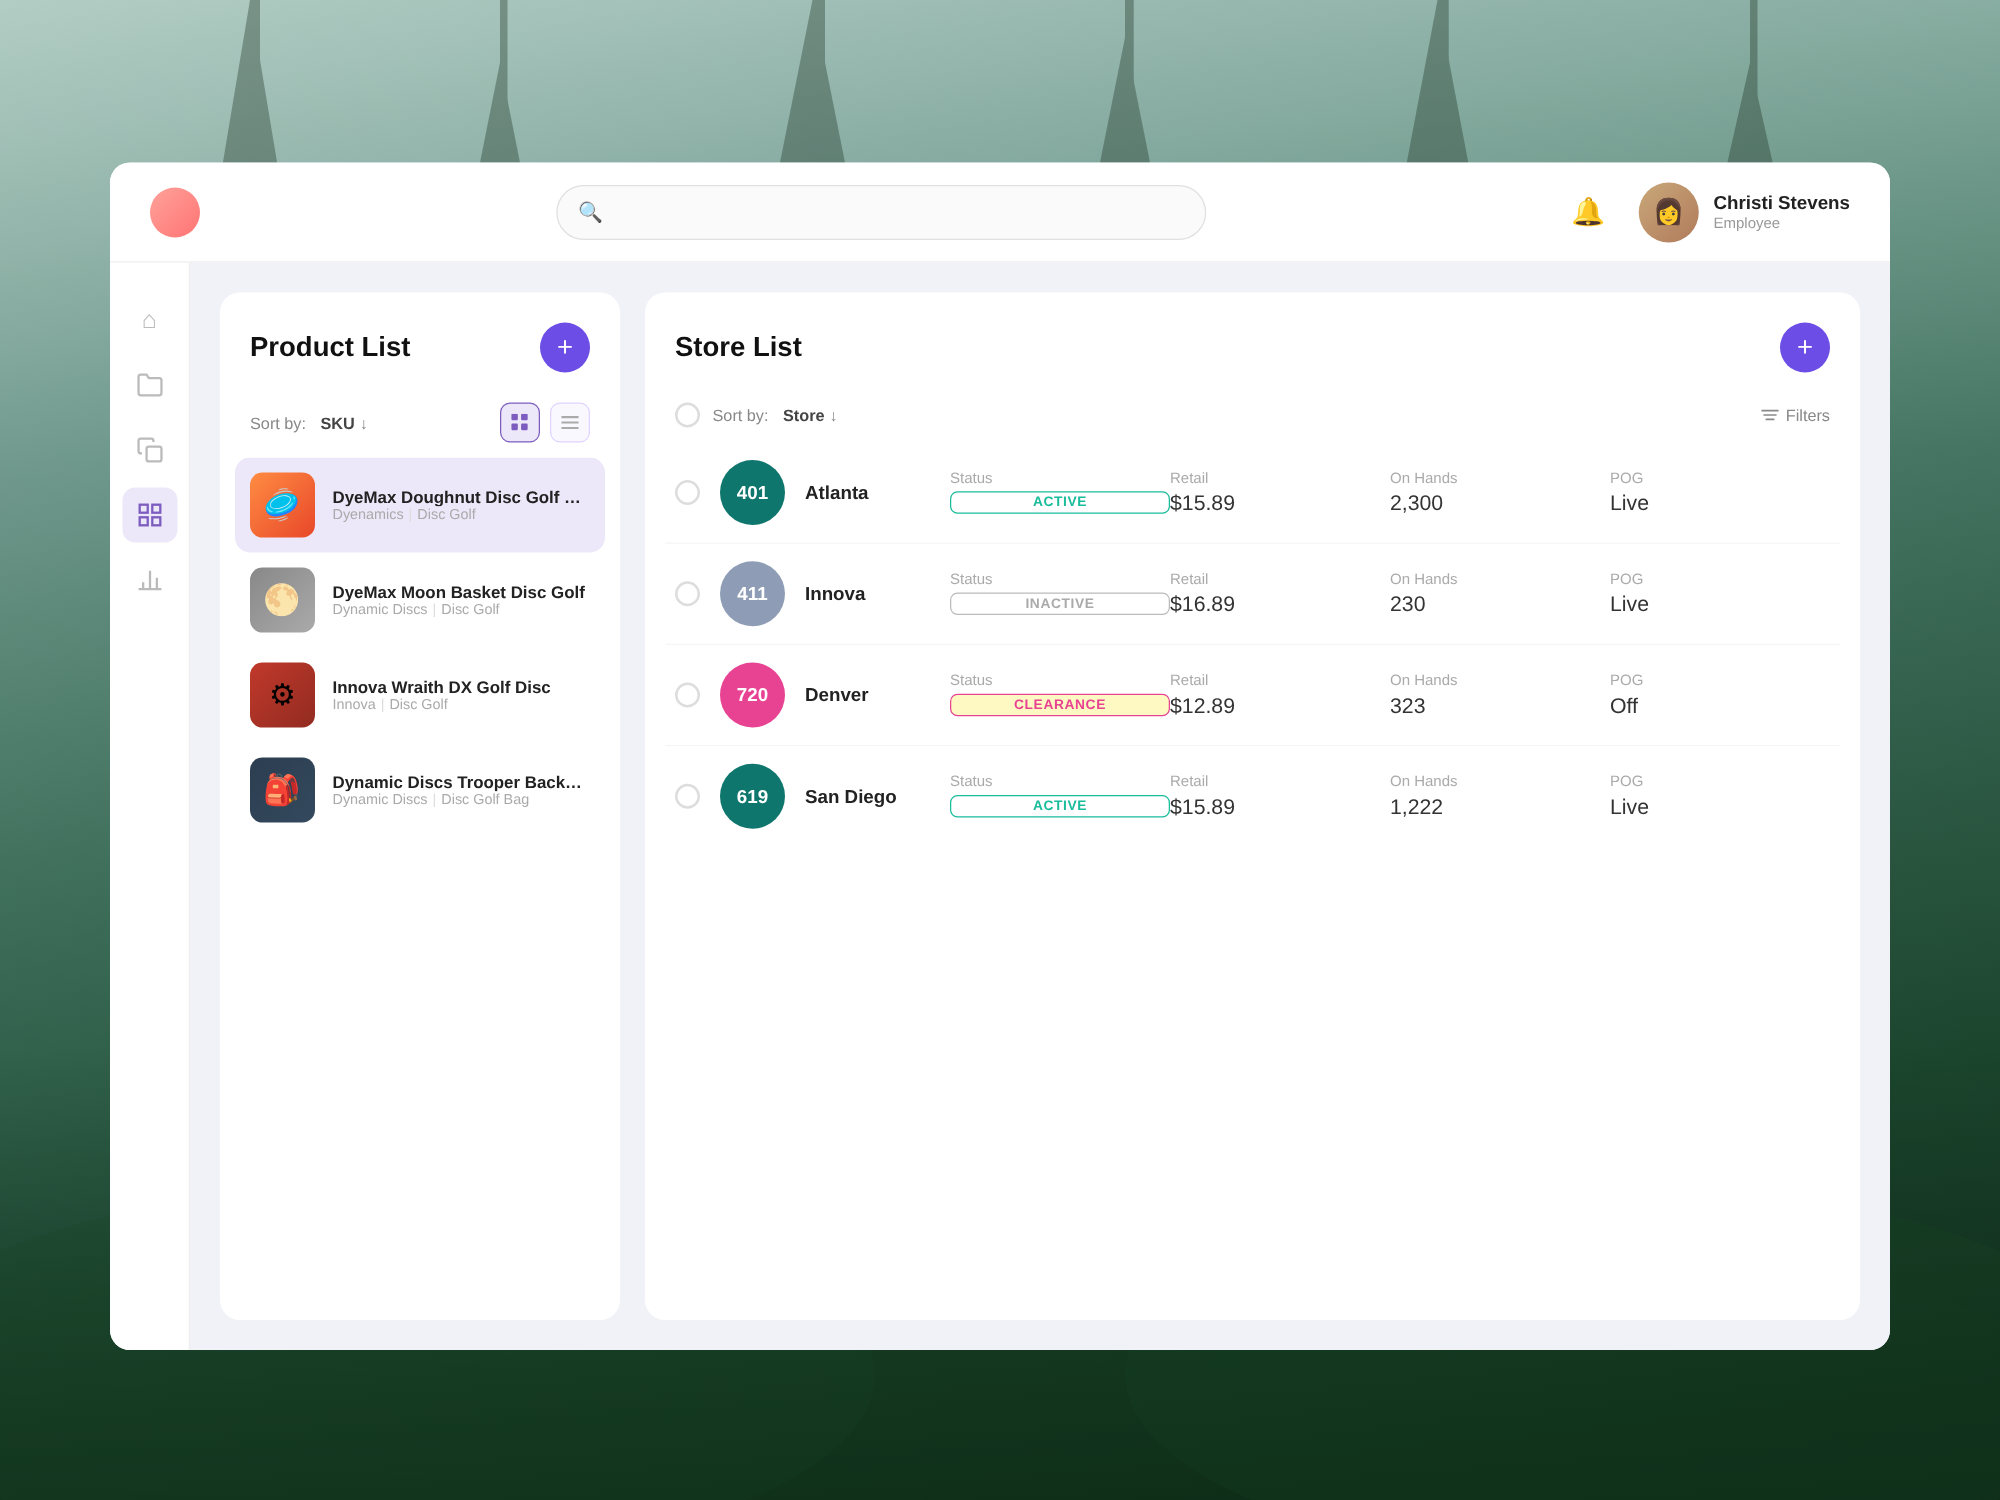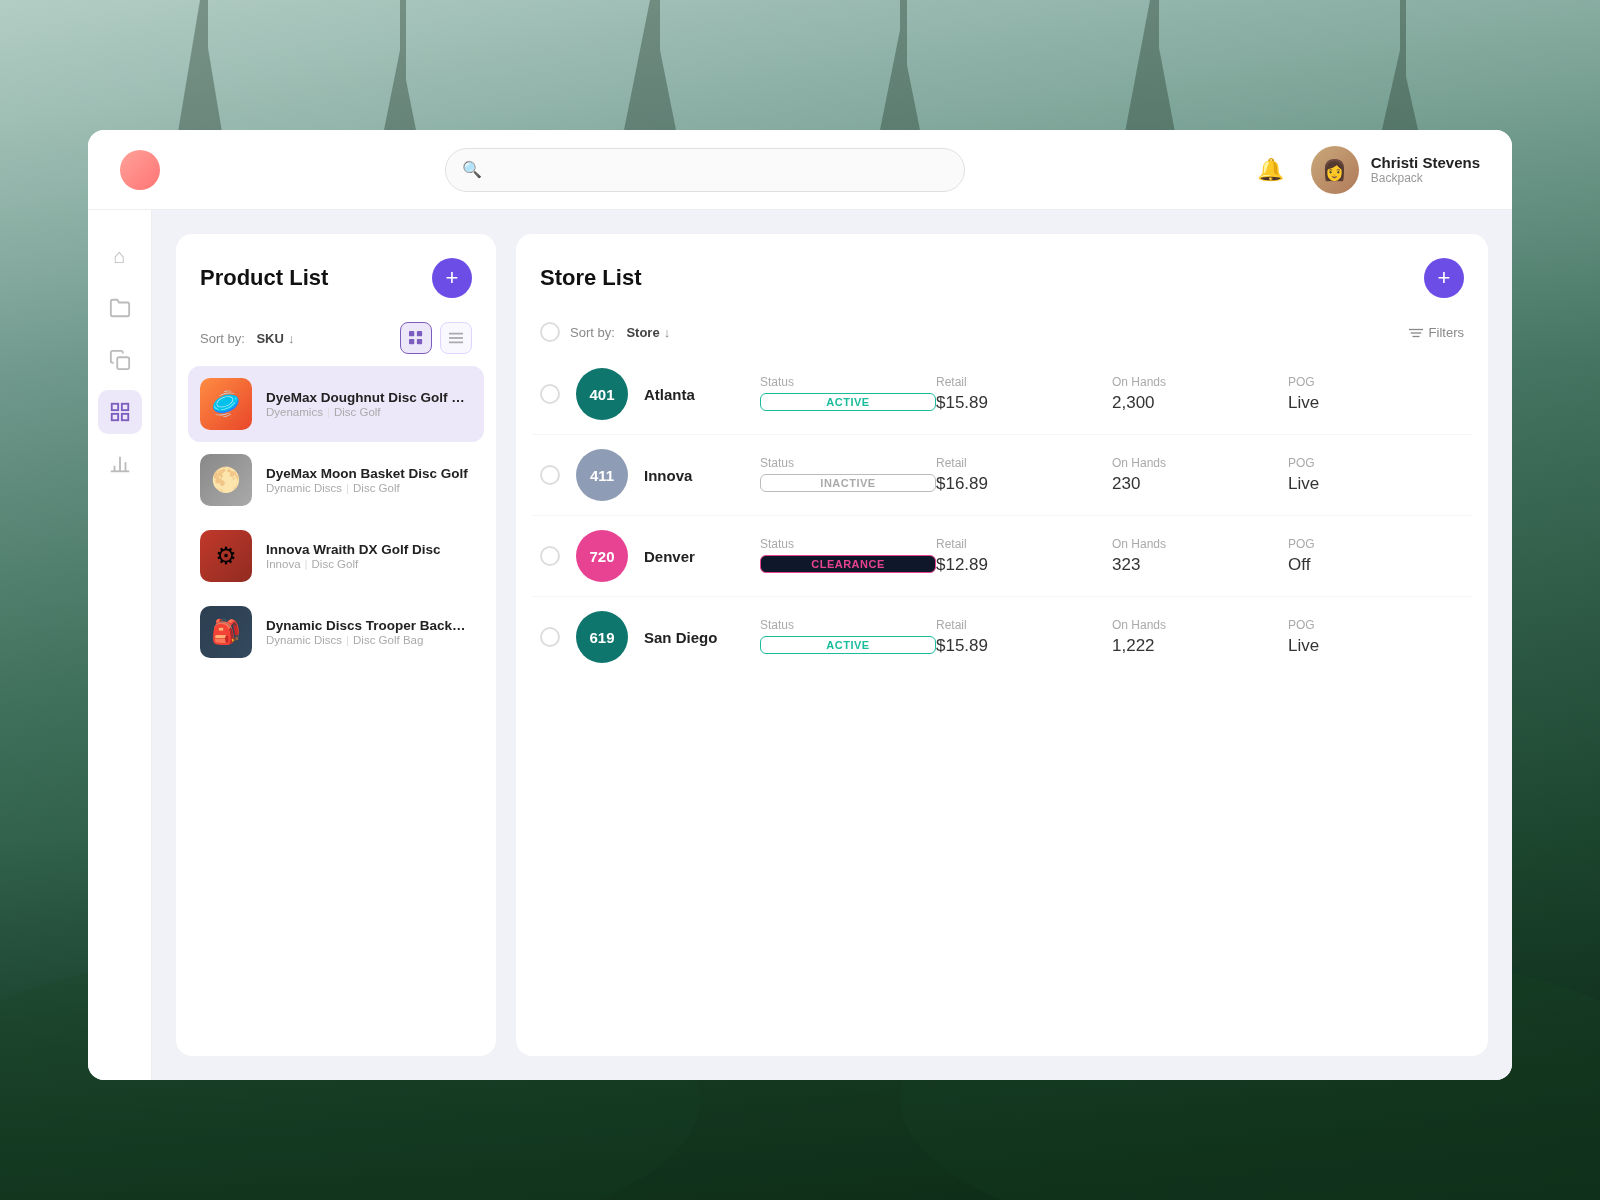--- a/index.html
+++ b/index.html
@@ -305,21 +305,21 @@
     .checkbox-circle {
       width: 20px;
       height: 20px;
       border: 2px solid #ddd;
       border-radius: 50%;
       cursor: pointer;
       flex-shrink: 0;
     }
     .filter-btn {
       display: flex;
-      align-items: flex-end;
+      align-items: flex-start;
       gap: 6px;
       font-size: 13px;
       color: #888;
       cursor: pointer;
       border: none;
       background: transparent;
     }
     
     .store-list {
       flex: 1;
@@ -381,21 +381,21 @@
       align-items: center;
       justify-content: center;
       border-radius: 6px;
       padding: 2px 10px;
       font-size: 11px;
       font-weight: 700;
       letter-spacing: 0.5px;
     }
     .badge-active { border: 1.5px solid #1abc9c; color: #1abc9c; background: #fff; }
     .badge-inactive { border: 1.5px solid #bbb; color: #aaa; background: #fff; }
-    .badge-clearance { border: 1.5px solid #e84393; color: #e84393; background: #0f172a; }
+    .badge-clearance { border: 1.5px solid #e84393; color: #e84393; background: #fef9c3; }
 
     
     .tree-overlay {
       position: absolute;
       inset: 0;
       z-index: 1;
       pointer-events: none;
       overflow: hidden;
     }
   </style>
@@ -435,21 +435,21 @@
       <div class="header-search">
         <span class="search-icon">🔍</span>
       </div>
     </div>
     <div class="header-right">
       <div class="bell-icon">🔔</div>
       <div class="user-info">
         <div class="avatar">👩</div>
         <div>
           <div class="user-name">Christi Stevens</div>
-          <div class="user-role">Backpack</div>
+          <div class="user-role">Employee</div>
         </div>
       </div>
     </div>
   </div>
 
   <div class="body">
 
     <div class="sidebar">
       <div class="sidebar-item" title="Home">⌂</div>
       <div class="sidebar-item" title="Folder">

